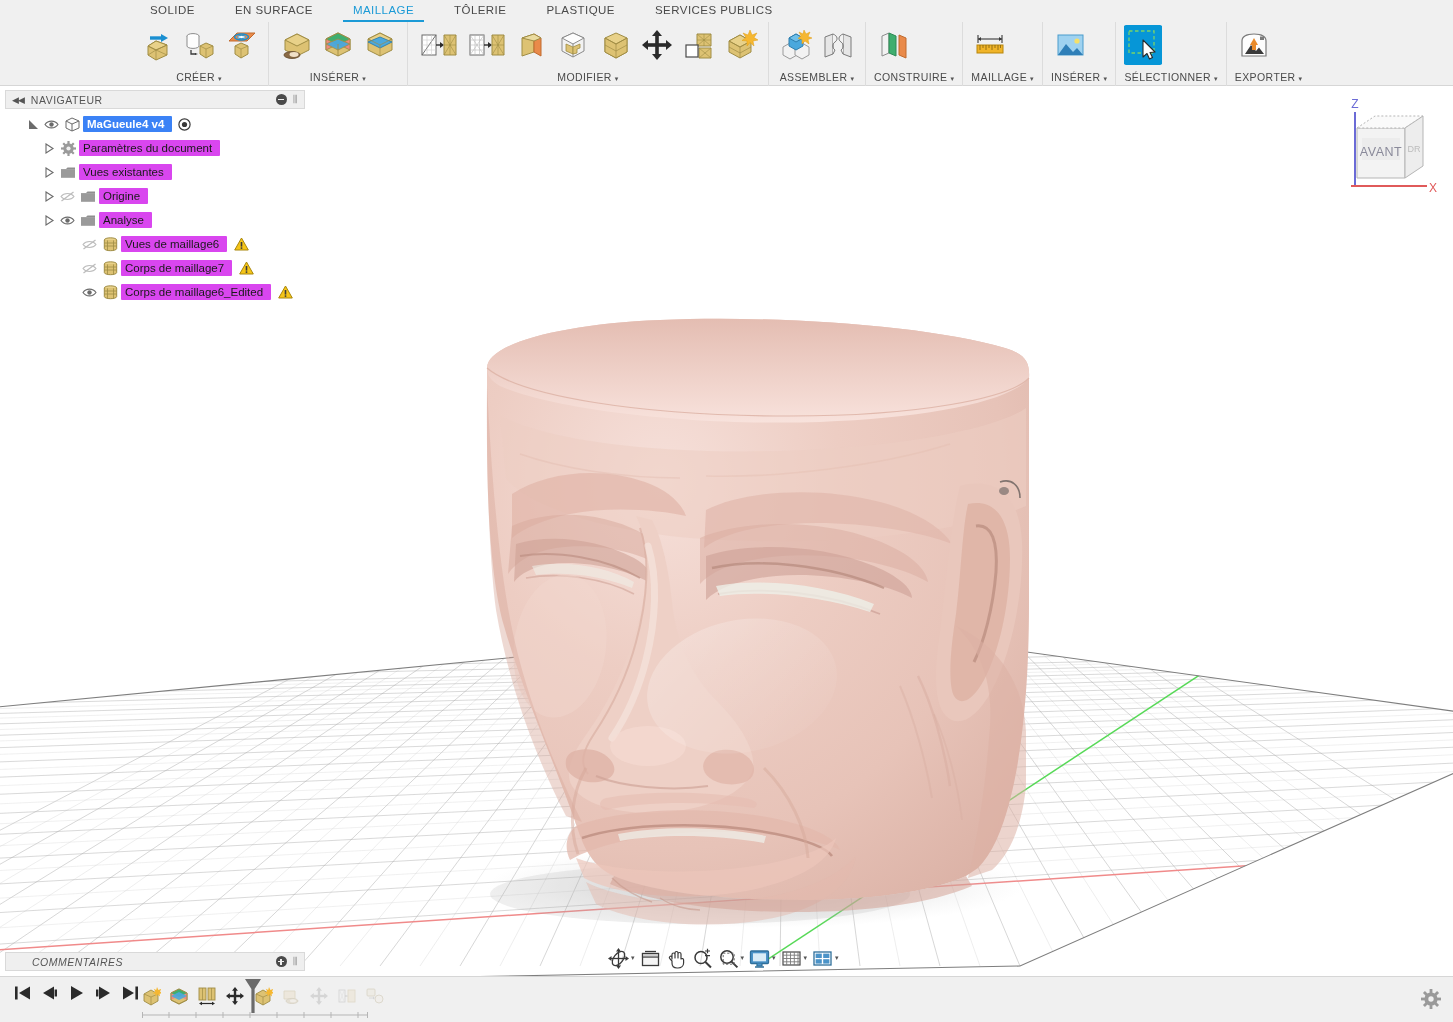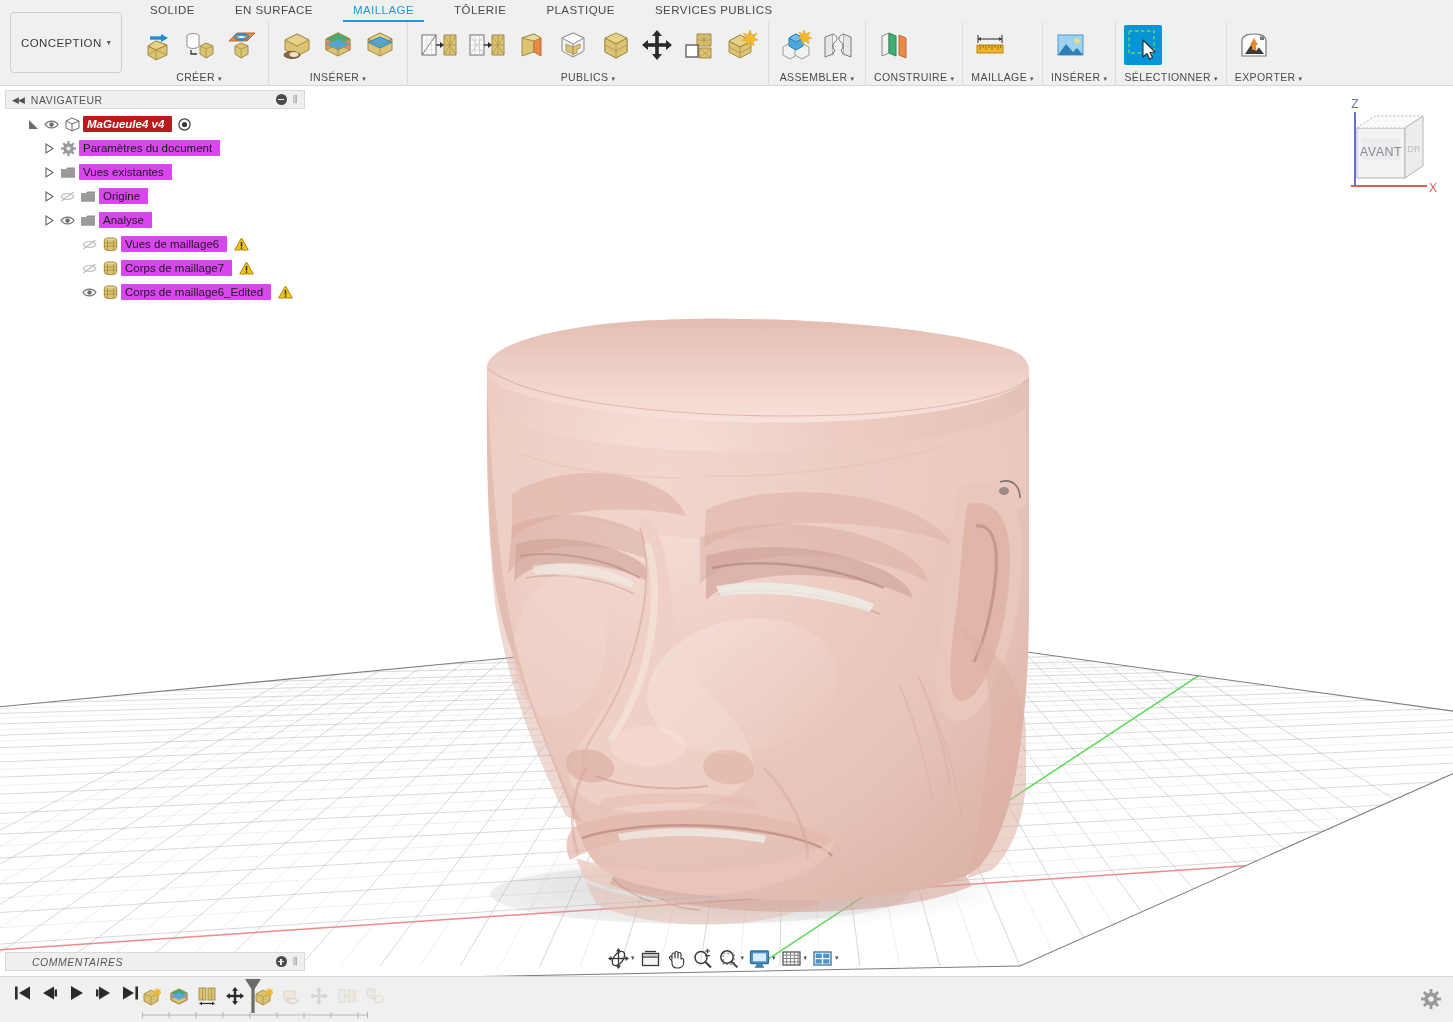--- a/index.html
+++ b/index.html
@@ -89,21 +89,21 @@
   .nav-header .grip { margin-left: 6px; color: #9a9a9a; font-size: 11px; cursor: pointer; }
 
   .tree { padding-top: 3px; }
   .row {
     display: flex; align-items: center; height: 24px; cursor: pointer;
     font-size: 11.5px; color: #1a1a1a;
   }
   .row .lbl {
     background: #d946ef; padding: 2px 8px 2px 4px; border-radius: 1px; white-space: nowrap;
   }
-  .row.selected .lbl { background: #b91c1c; color: #ffffff; font-weight: bold; font-style: italic; }
+  .row.selected .lbl { background: #3b82f6; color: #ffffff; font-weight: bold; }
   .ind { display:inline-block; }
   .arrow { width: 16px; display:flex; align-items:center; justify-content:center; cursor:pointer; }
   .arrow svg { display:block; }
   .eye { width: 20px; display:flex; align-items:center; justify-content:center; cursor:pointer; }
   .ico { width: 22px; display:flex; align-items:center; justify-content:center; }
   .warn { margin-left: 7px; display:flex; align-items:center; }
   .rootmark { margin-left: 6px; display:flex; align-items:center; cursor:pointer; }
 
   
   .viewcube { position: absolute; right: 6px; top: 8px; width: 118px; height: 110px; z-index: 15; cursor: pointer; }
@@ -145,24 +145,20 @@
   .tl-marker { position: absolute; left: 104px; top: -4px; z-index: 3; cursor: pointer; }
   .tl-gear { position: absolute; right: 12px; top: 12px; cursor: pointer; }
 </style>
 </head>
 <body>
 
 <div id="app">
 
   <div class="ribbon">
 
-    <div class="workspace-btn">
-      <span>CONCEPTION</span>
-      <span class="caret">▾</span>
-    </div>
 
     <div class="tabs">
       <div class="tab">SOLIDE</div>
       <div class="tab">EN SURFACE</div>
       <div class="tab active">MAILLAGE</div>
       <div class="tab">TÔLERIE</div>
       <div class="tab">PLASTIQUE</div>
       <div class="tab">SERVICES PUBLICS</div>
     </div>
 
@@ -310,21 +306,21 @@
               <polygon points="5,13 16,7 27,13 27,24 16,30 5,24" fill="#ddc273" stroke="#a08d45" stroke-width="1"></polygon>
               <polygon points="5,13 16,7 27,13 16,19" fill="#e8d189" stroke="#a08d45" stroke-width="1"></polygon>
               <path d="M16 19 V30 M5 13 L16 19 L27 13 M5 19 L16 25 L27 19" stroke="#a08d45" stroke-width=".7" fill="none"></path>
               <g fill="#f5b731" stroke="#e09c10" stroke-width=".5">
                 <polygon points="26,2 28,7 33,5 30,9.5 34,12 29,13 30,18 26,14.5 23,18 23,13 18,12.5 22,9.5 19,5 24,7"></polygon>
               </g>
             </svg>
           </div>
         </div>
         <div class="group-label">
-          <span>PUBLICS</span><span class="caret">▾</span>
+          <span>MODIFIER</span><span class="caret">▾</span>
         </div>
       </div>
 
       <div class="group">
         <div class="group-icons">
           <div class="tool">
             <svg width="34" height="34" viewBox="0 0 34 34">
               <polygon points="4,19 11,15 18,19 18,27 11,31 4,27" fill="#f2f2f2" stroke="#9a9a9a" stroke-width="1"></polygon>
               <polygon points="16,19 23,15 30,19 30,27 23,31 16,27" fill="#f2f2f2" stroke="#9a9a9a" stroke-width="1"></polygon>
               <polygon points="10,10 17,6 24,10 24,18 17,22 10,18" fill="#4aa8dd" stroke="#2e7fae" stroke-width="1"></polygon>

